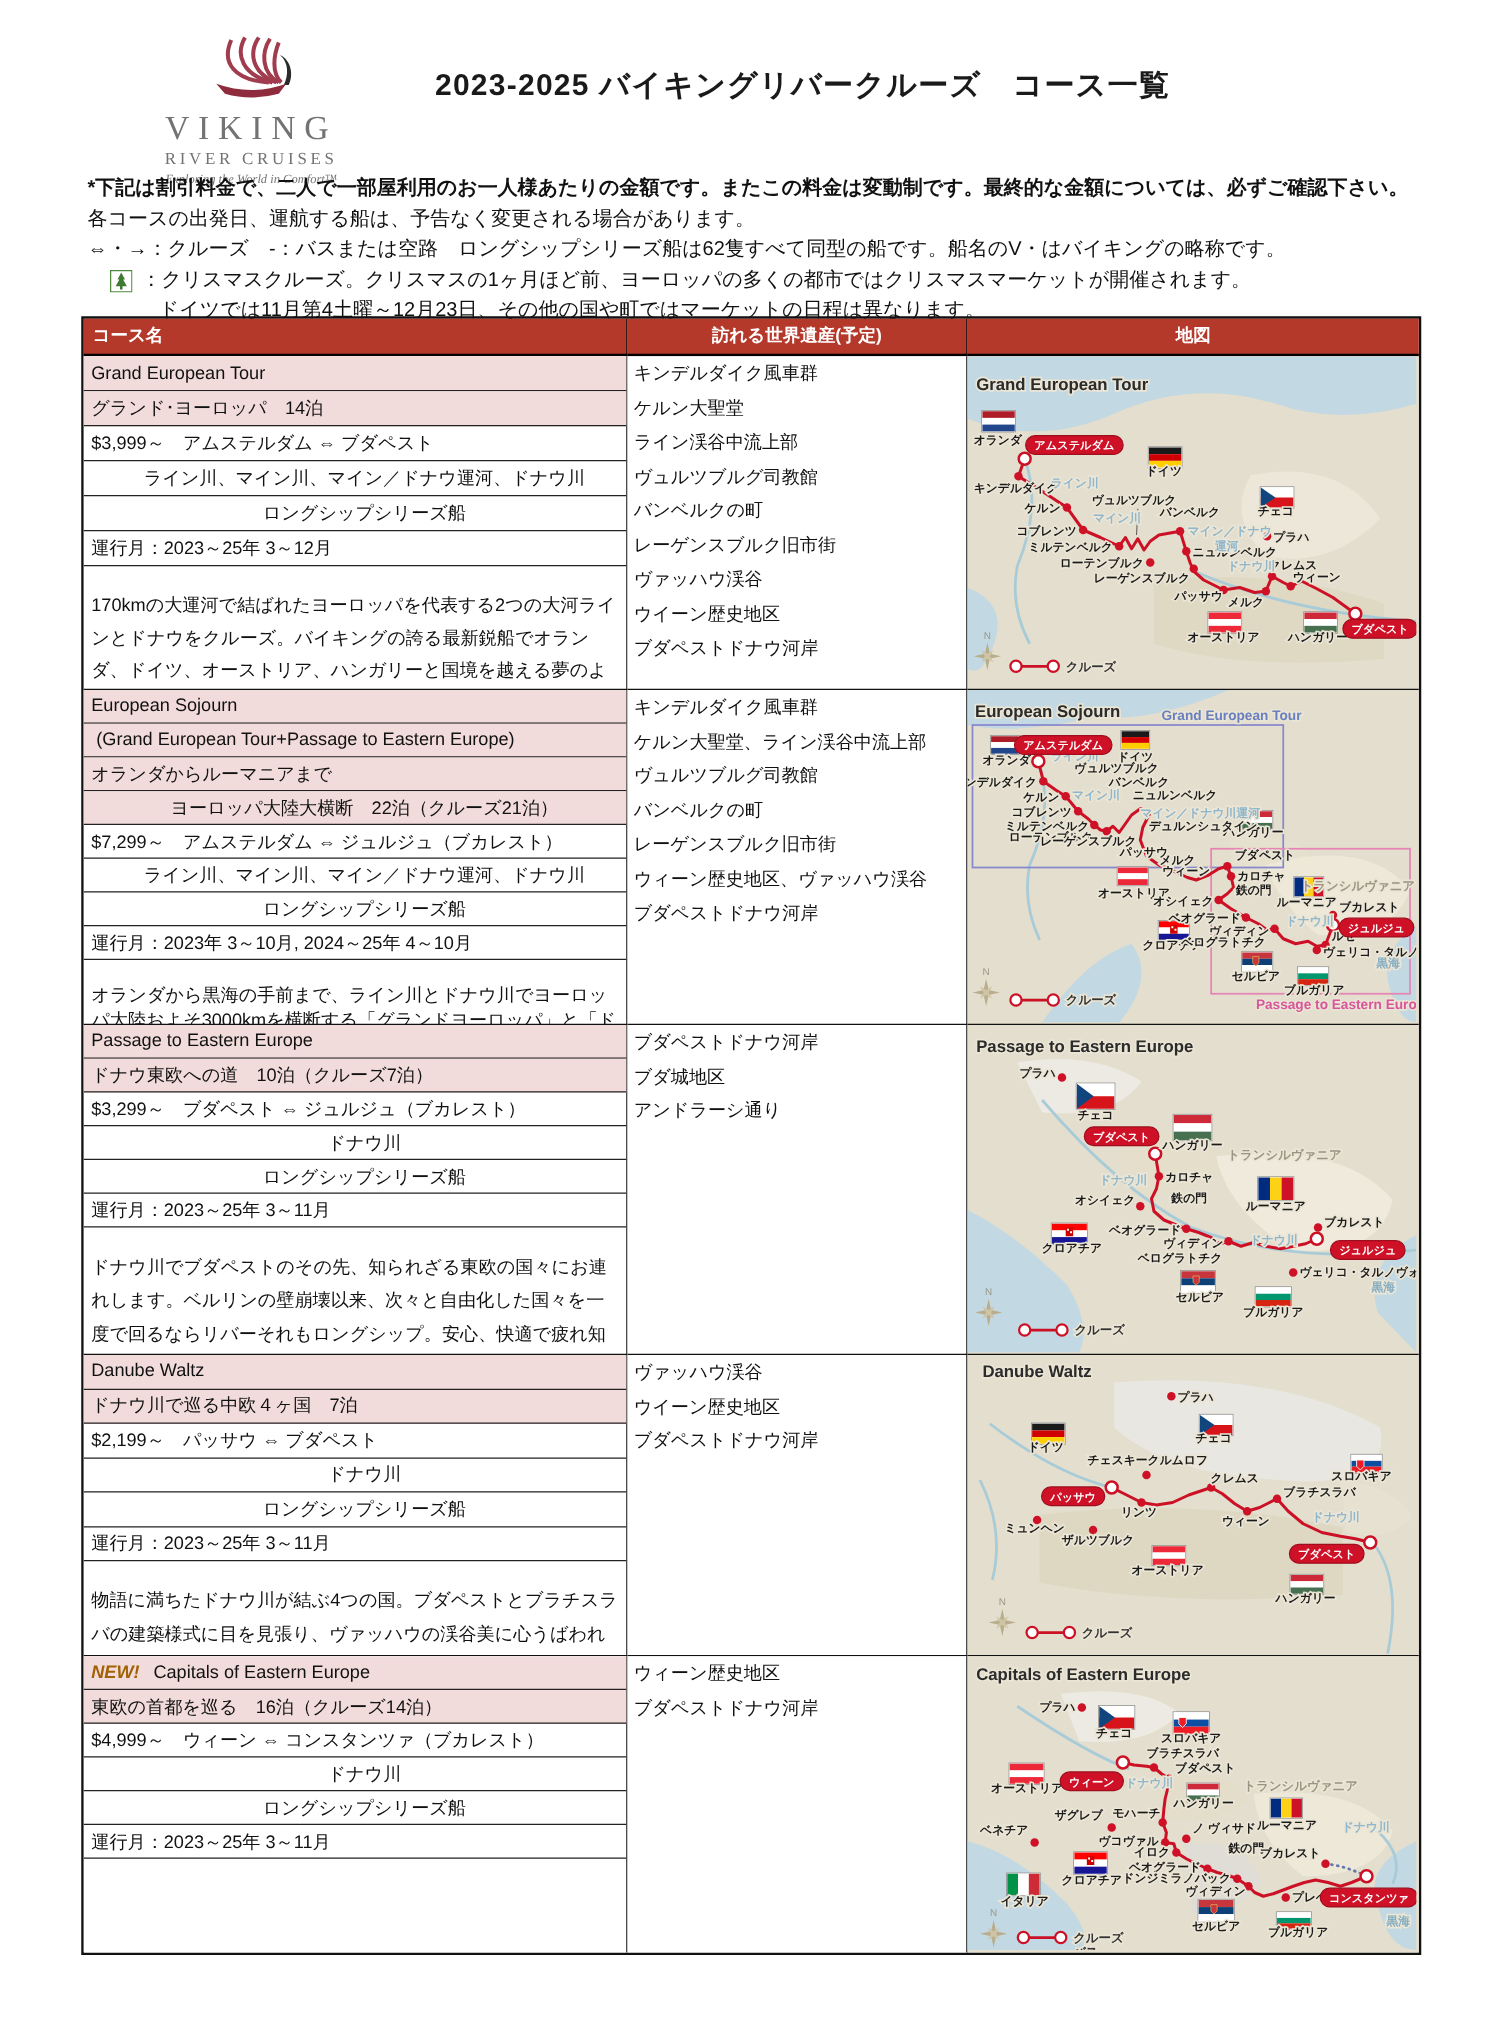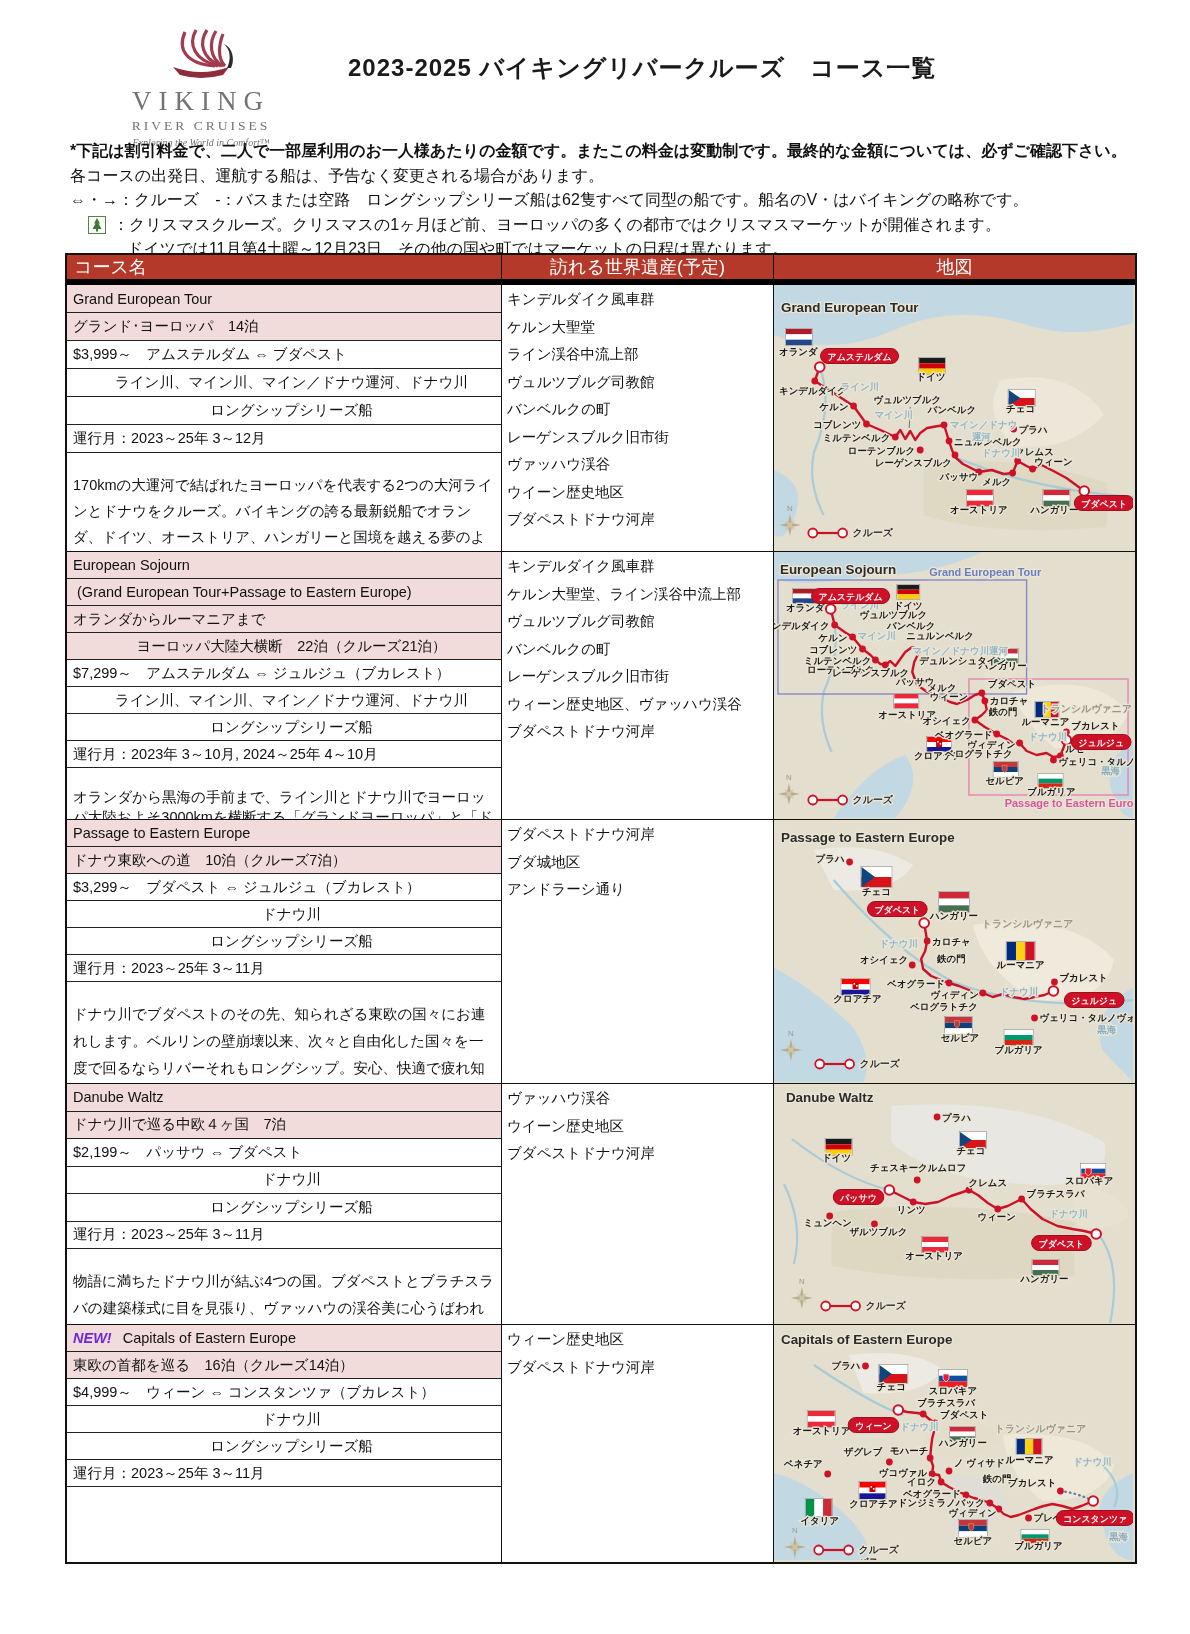--- a/index.html
+++ b/index.html
@@ -16,32 +16,32 @@
   .notes{position:absolute;left:70px;top:139px;width:1070px;font-size:16px;line-height:24.5px;}
   .n1{font-weight:bold;}
   .n4{display:flex;align-items:center;gap:7px;padding-left:18px;}
   .n5{padding-left:57px;}
   .treebox{flex:0 0 auto;display:inline-flex;}
   
   .tbl{position:absolute;left:65px;top:253px;width:1068px;display:grid;
        grid-template-columns:435px 272px 361px;
        grid-template-rows:30px 267px 268px 264px 241px 237px;
        border:2px solid #111;box-sizing:content-box;}
-  .th{background:#B5392B;color:#fff;font-weight:normal;font-size:18px;display:flex;align-items:center;
-      border-right:1px solid #111;border-bottom:6px solid #000000;box-sizing:border-box;}
+  .th{background:#B5392B;color:#fff;font-weight:bold;font-size:14px;display:flex;align-items:center;
+      border-right:1px solid #111;border-bottom:2px solid #000000;box-sizing:border-box;}
   .th.first{padding-left:7px;}
   .th.ctr{justify-content:center;}
   .th.last{border-right:none;}
   .c1{display:flex;flex-direction:column;border-right:1.5px solid #111;border-bottom:1.5px solid #111;
       box-sizing:border-box;font-size:14.5px;background:#fff;}
   .c1 .nline{background:#F2DCDB;border-bottom:1px solid #222;padding:0 6px;display:flex;align-items:center;height:var(--lh);flex:0 0 auto;white-space:pre;}
   .c1 .line{border-bottom:1px solid #222;padding:0 6px;display:flex;align-items:center;height:var(--lh);flex:0 0 auto;white-space:pre;}
   .c1 .ctr{justify-content:center;padding-left:21px;}
   .c1 .desc{padding:3px 6px 0 6px;flex:1;margin-top:16px;}
-  .em{color:#6d28d9;font-style:italic;font-weight:bold;margin-right:7px;}
+  .em{color:#a16207;font-style:italic;font-weight:bold;margin-right:7px;}
   .c2{border-right:1.5px solid #111;border-bottom:1.5px solid #111;box-sizing:border-box;
       font-size:14.5px;padding:1px 5px;line-height:27.5px;background:#fff;}
   .c3{border-bottom:1.5px solid #111;box-sizing:border-box;background:#E3DECD;overflow:hidden;}
   .c3 svg{display:block;}
   .lastrow{border-bottom:none !important;}
 </style>
 </head>
 <body>
 
 <div class="page">

